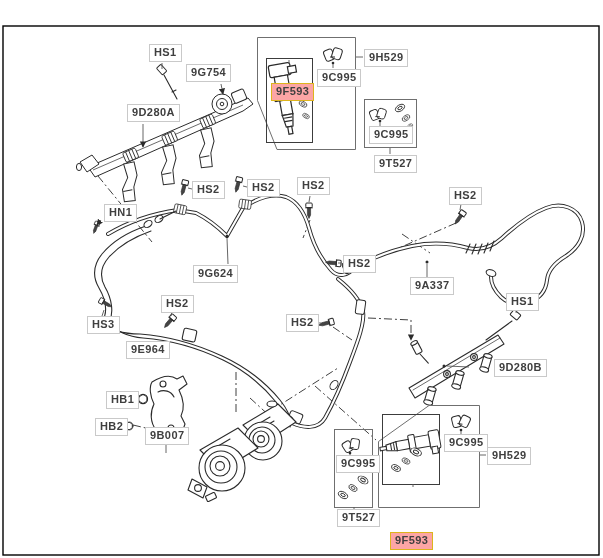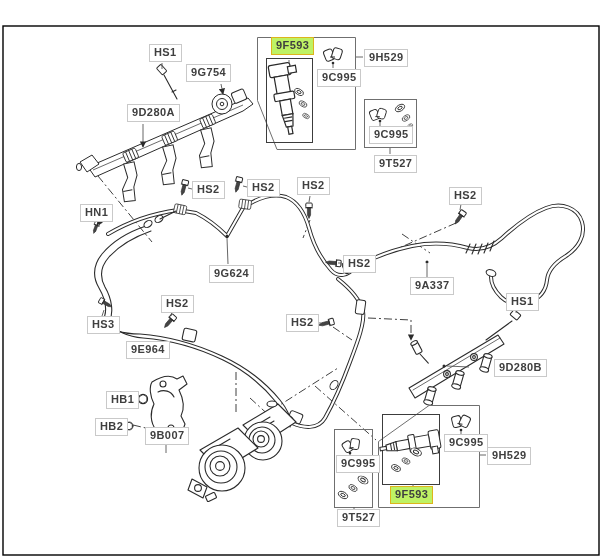--- a/index.html
+++ b/index.html
@@ -2,21 +2,21 @@
 <html><head>
 <meta charset="utf-8">
 <style>
   html,body{margin:0;padding:0;background:#fff;}
   .stage{position:relative;width:603px;height:558px;background:#fff;overflow:hidden;
          font-family:"Liberation Sans",sans-serif;}
   svg{position:absolute;left:0;top:0;}
   .lbl{position:absolute;font-weight:bold;font-size:11px;line-height:13px;
        color:#3f3f3f;background:#fff;border:1px solid #c9c9c9;
        padding:1px 4px 2px 4px;letter-spacing:.4px;white-space:nowrap;}
-  .hl{background:#bef264;border-color:#ddb41c;}
+  .hl{background:#fca5a5;border-color:#ddb41c;margin-top:46px;}
   
   .ln{fill:none;stroke:#2b2b2b;stroke-width:1.1;stroke-linecap:round;stroke-linejoin:round;}
   .w{fill:#fff;}
   .po{fill:none;stroke:#2b2b2b;stroke-width:4;stroke-linecap:round;stroke-linejoin:round;}
   .pi{fill:none;stroke:#fff;stroke-width:2.1;stroke-linecap:round;stroke-linejoin:round;}
   .dd{fill:none;stroke:#2b2b2b;stroke-width:.9;stroke-dasharray:8 3 2 3;}
   .ldr{fill:none;stroke:#555;stroke-width:.9;}
   .box{fill:none;stroke:#6f6f6f;stroke-width:1;}
   .ibx{fill:none;stroke:#3c3c3c;stroke-width:1;}
   .dot{fill:#2b2b2b;stroke:none;}
@@ -385,25 +385,25 @@
   <div class="lbl" style="left:186px;top:64px">9G754</div>
   <div class="lbl" style="left:127px;top:104px">9D280A</div>
   <div class="lbl hl" style="left:271px;top:37px">9F593</div>
   <div class="lbl" style="left:317px;top:69px">9C995</div>
   <div class="lbl" style="left:364px;top:49px">9H529</div>
   <div class="lbl" style="left:369px;top:126px">9C995</div>
   <div class="lbl" style="left:374px;top:155px">9T527</div>
   <div class="lbl" style="left:192px;top:181px">HS2</div>
   <div class="lbl" style="left:247px;top:179px">HS2</div>
   <div class="lbl" style="left:297px;top:177px">HS2</div>
-  <div class="lbl" style="left:80px;top:204px">HN1</div>
+  <div class="lbl" style="left:104px;top:204px">HN1</div>
   <div class="lbl" style="left:449px;top:187px">HS2</div>
   <div class="lbl" style="left:343px;top:255px">HS2</div>
   <div class="lbl" style="left:410px;top:277px">9A337</div>
-  <div class="lbl" style="left:209px;top:265px">9G624</div>
+  <div class="lbl" style="left:193px;top:265px">9G624</div>
   <div class="lbl" style="left:161px;top:295px">HS2</div>
   <div class="lbl" style="left:87px;top:316px">HS3</div>
   <div class="lbl" style="left:286px;top:314px">HS2</div>
   <div class="lbl" style="left:506px;top:293px">HS1</div>
   <div class="lbl" style="left:494px;top:359px">9D280B</div>
   <div class="lbl" style="left:126px;top:341px">9E964</div>
   <div class="lbl" style="left:106px;top:391px">HB1</div>
   <div class="lbl" style="left:95px;top:418px">HB2</div>
   <div class="lbl" style="left:145px;top:427px">9B007</div>
   <div class="lbl" style="left:336px;top:455px">9C995</div>

